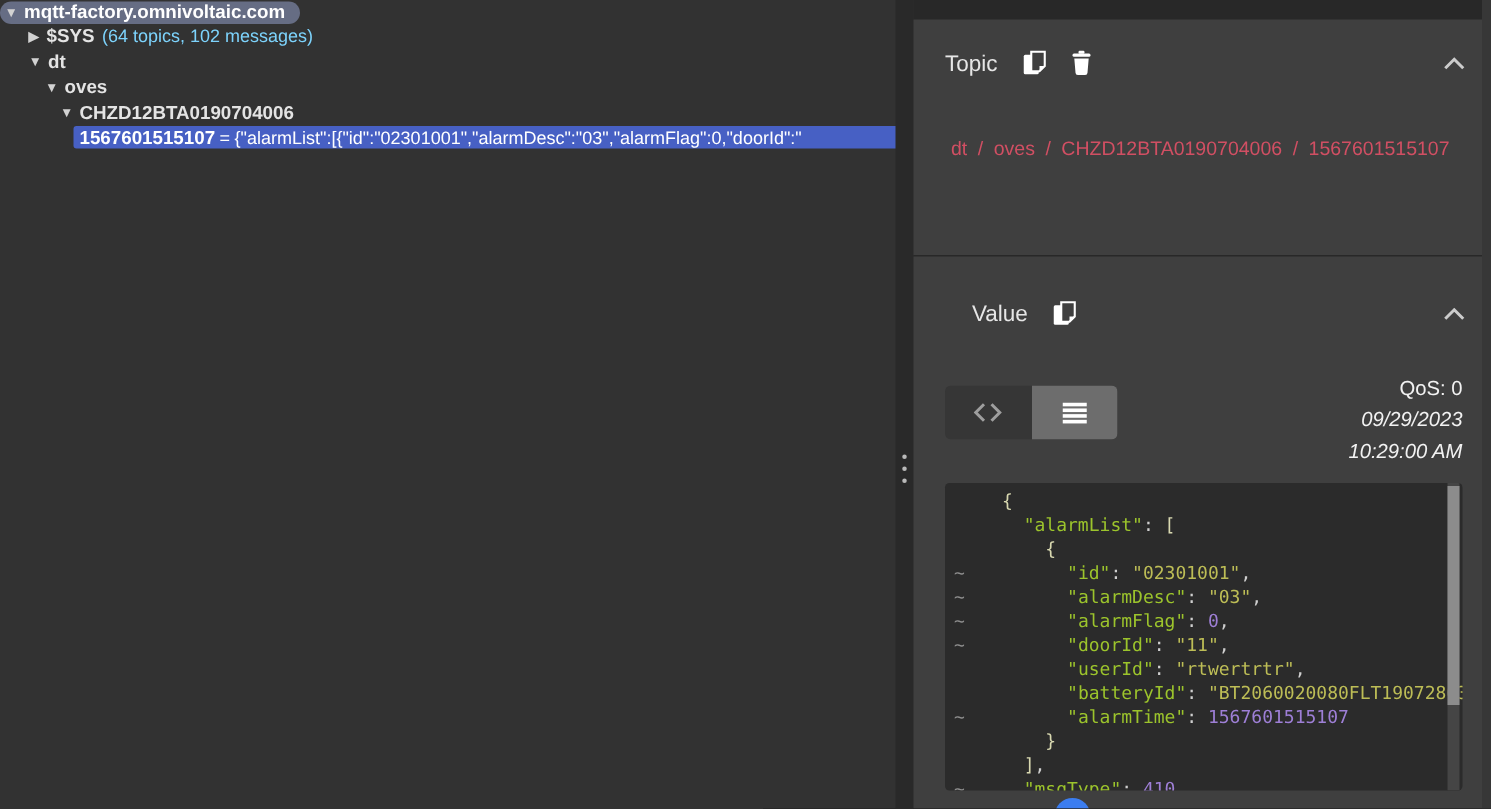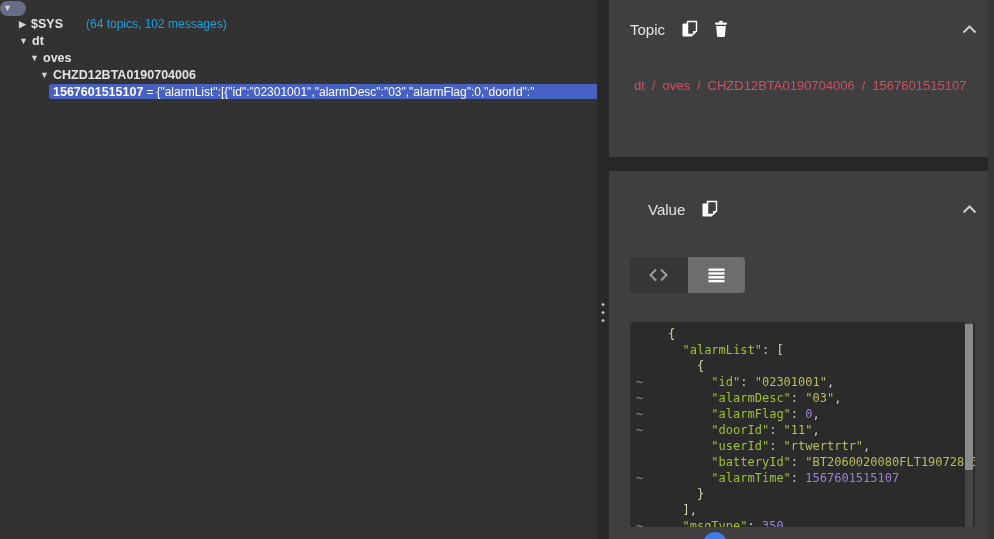--- a/index.html
+++ b/index.html
@@ -6,38 +6,38 @@
   .app{position:relative;width:994px;height:539px;background:#323232;overflow:hidden;
        font-family:"Liberation Sans",sans-serif;-webkit-font-smoothing:antialiased;}
 
   
   .tree{position:absolute;left:0;top:0;width:597px;height:539px;}
   .tree-row{position:absolute;height:16px;display:flex;align-items:center;
             font-size:12.5px;font-weight:bold;color:#e4e4e4;white-space:nowrap;cursor:pointer;}
   .arrow{font-size:9px;color:#d2d2d2;margin-right:4px;min-width:9px;text-align:center;}
   .root-chip{display:flex;align-items:center;background:var(--root-chip,#666d84);
              border-radius:8px;height:15px;padding:0 10px 0 3px;color:#fff;}
-  .node-meta{font-weight:normal;color:#0ea5e9;margin-left:23px;font-size:12px;}
+  .node-meta{font-weight:normal;color:#7dd3fc;margin-left:5px;font-size:12px;}
   .msg-chip{position:absolute;left:49px;top:84px;width:548px;height:15px;
             background:var(--selected,#4760c4);display:flex;align-items:center;
             padding-left:4px;border-radius:2px 0 0 2px;overflow:hidden;color:#fff;
             white-space:nowrap;cursor:pointer;}
   .msg-name{font-weight:bold;font-size:12.5px;}
   .msg-eq,.msg-payload{font-weight:normal;font-size:12px;}
   .msg-eq{margin:0 3px;}
 
   
   .splitter{position:absolute;left:597px;top:0;width:12px;height:539px;background:#292929;cursor:col-resize;}
   .dots{position:absolute;left:50%;transform:translateX(-50%);top:303px;display:flex;flex-direction:column;gap:5px;}
   .dot{width:3px;height:3px;border-radius:50%;background:#b9b9b9;}
 
   
   .right{position:absolute;left:609px;top:0;width:385px;height:539px;background:#282828;}
   .card{position:absolute;left:0;width:385px;background:var(--card,#3f3f3f);}
-  .card-topic{top:0;height:157px;}
+  .card-topic{top:13px;height:157px;}
   .card-value{top:171px;height:368px;}
   .right-strip{position:absolute;right:0;top:0;width:6px;height:539px;background:#373737;z-index:6;}
 
   .card-header{position:absolute;left:21px;right:16px;height:24px;display:flex;align-items:center;}
   .card-topic .card-header{top:17px;}
   .card-value .card-header{top:26px;margin-left:18px;}
   .card-title{font-size:15px;color:#e6e6e6;margin-right:15px;}
   .icon-btn{width:20px;height:20px;margin-right:11px;display:flex;align-items:center;justify-content:center;cursor:pointer;}
   .chevron-btn{margin-left:auto;cursor:pointer;width:18px;height:14px;display:flex;align-items:center;justify-content:center;}
 
@@ -77,20 +77,21 @@
 </head>
 <body>
 
 <div class="app">
 
   <div class="tree">
 
     <div class="tree-row" style="left:0;top:0;">
       <span class="root-chip">
         <span class="arrow">▼</span>
+        <span>mqtt-factory.omnivoltaic.com</span>
       </span>
     </div>
 
     <div class="tree-row" style="left:18px;top:16px;">
       <span class="arrow">▶</span>
       <span>$SYS</span>
       <span class="node-meta">(64 topics, 102 messages)</span>
     </div>
 
     <div class="tree-row" style="left:19px;top:33px;">
@@ -180,20 +181,25 @@
         <span class="toggle-btn active">
           <svg width="17" height="15" viewBox="0 0 17 15">
             <rect x="0.5" y="0.5" width="16" height="2.4" fill="#fff"></rect>
             <rect x="0.5" y="4.3" width="16" height="2.4" fill="#fff"></rect>
             <rect x="0.5" y="8.1" width="16" height="2.4" fill="#fff"></rect>
             <rect x="0.5" y="11.9" width="16" height="2.4" fill="#fff"></rect>
           </svg>
         </span>
       </div>
 
+      <div class="meta">
+        <div>QoS: 0</div>
+        <div class="meta-italic">09/29/2023</div>
+        <div class="meta-italic">10:29:00 AM</div>
+      </div>
 
       <div class="viewer">
         <div class="viewer-inner">
             <div class="code-line">
               <span class="code"><span class="tok-b">{</span></span>
             </div>
             <div class="code-line">
               <span class="code"><span class="tok-p">  </span><span class="tok-k">"alarmList"</span><span class="tok-p">: </span><span class="tok-b">[</span></span>
             </div>
             <div class="code-line">
@@ -226,21 +232,21 @@
               <span class="code"><span class="tok-p">      </span><span class="tok-k">"alarmTime"</span><span class="tok-p">: </span><span class="tok-n">1567601515107</span></span>
             </div>
             <div class="code-line">
               <span class="code"><span class="tok-p">    </span><span class="tok-b">}</span></span>
             </div>
             <div class="code-line">
               <span class="code"><span class="tok-p">  </span><span class="tok-b">]</span><span class="tok-p">,</span></span>
             </div>
             <div class="code-line">
               <span class="marker">~</span>
-              <span class="code"><span class="tok-p">  </span><span class="tok-k">"msgType"</span><span class="tok-p">: </span><span class="tok-n">350</span></span>
+              <span class="code"><span class="tok-p">  </span><span class="tok-k">"msgType"</span><span class="tok-p">: </span><span class="tok-n">410</span></span>
             </div>
           </div>
         <div class="vscroll">
           <div class="vthumb"></div>
         </div>
       </div>
 
       <div class="fab"></div>
     </div>
 

